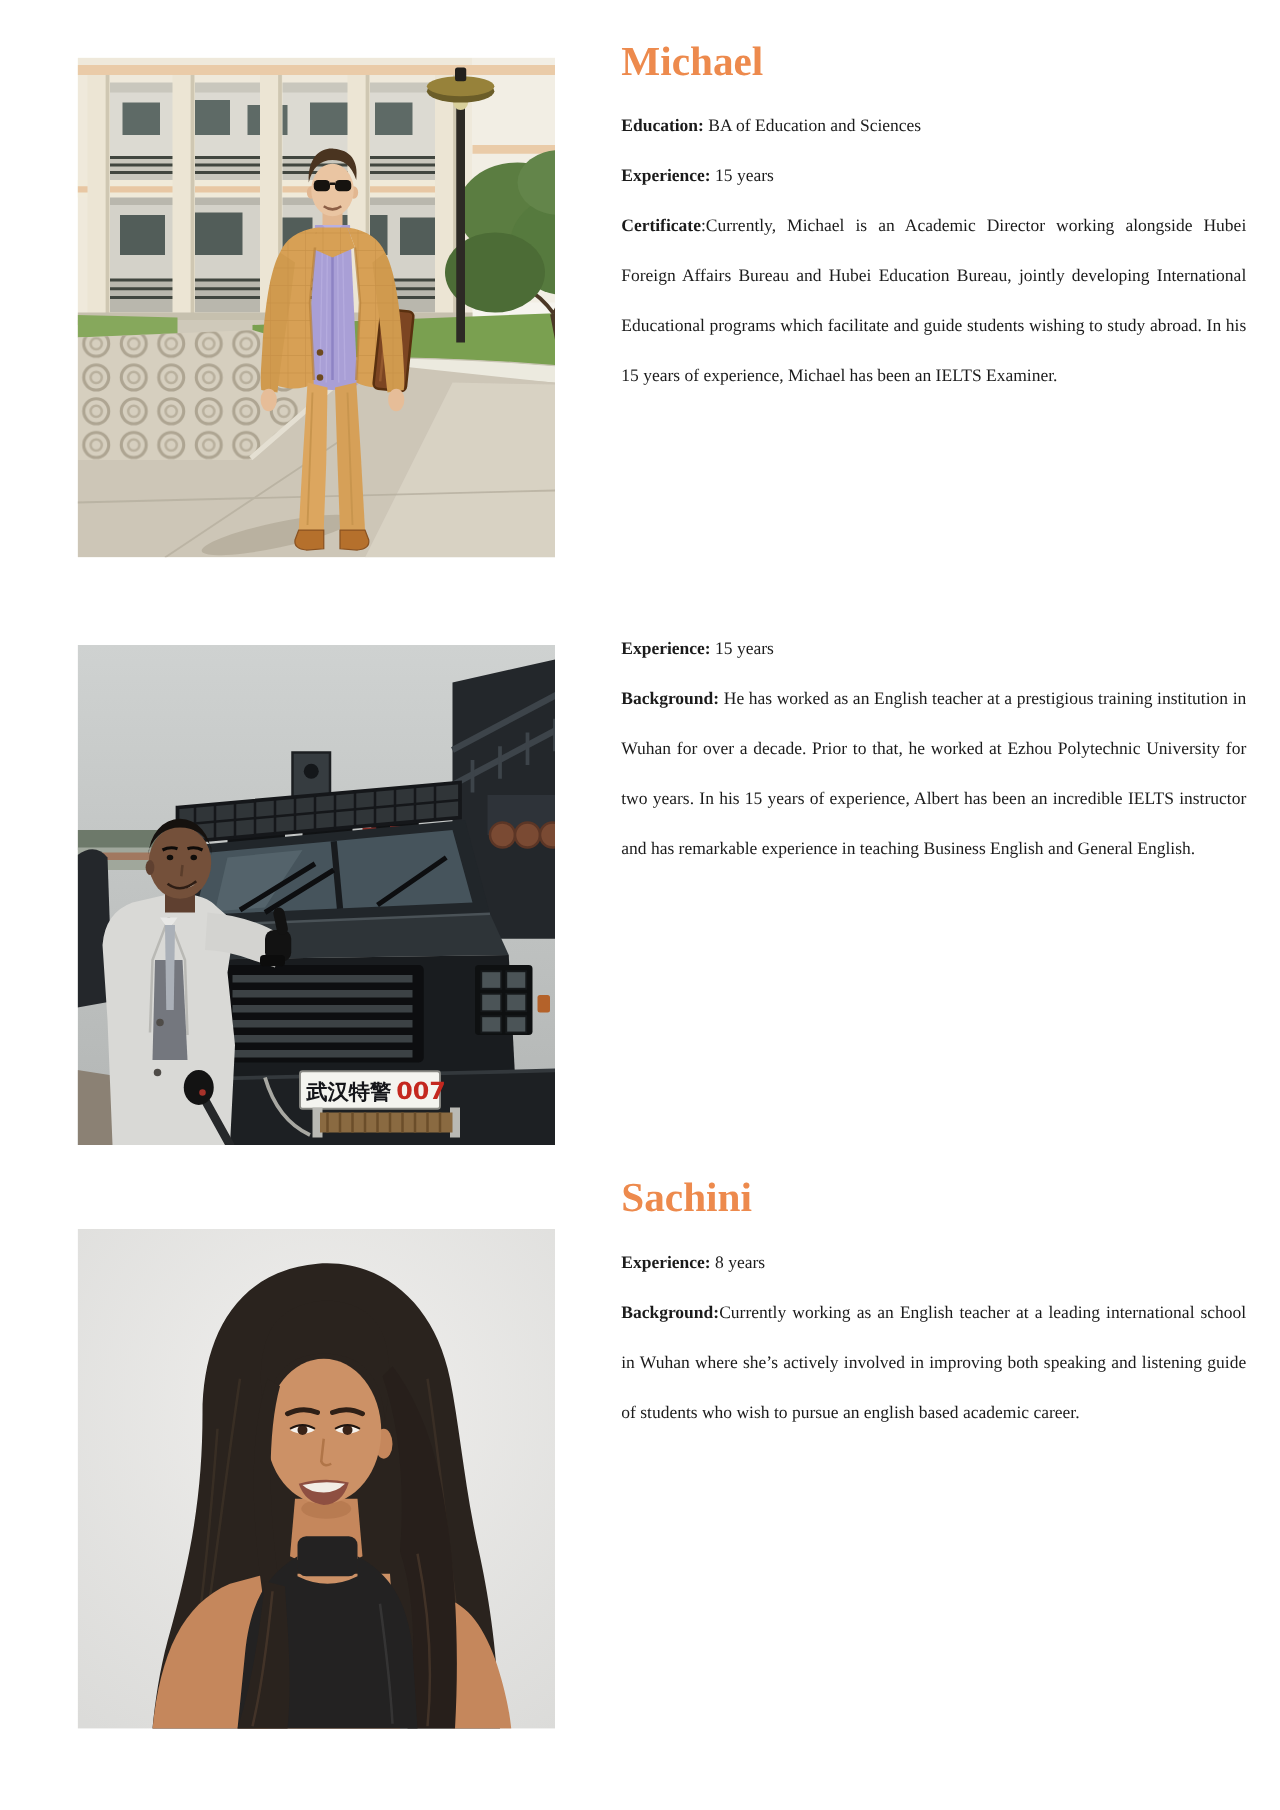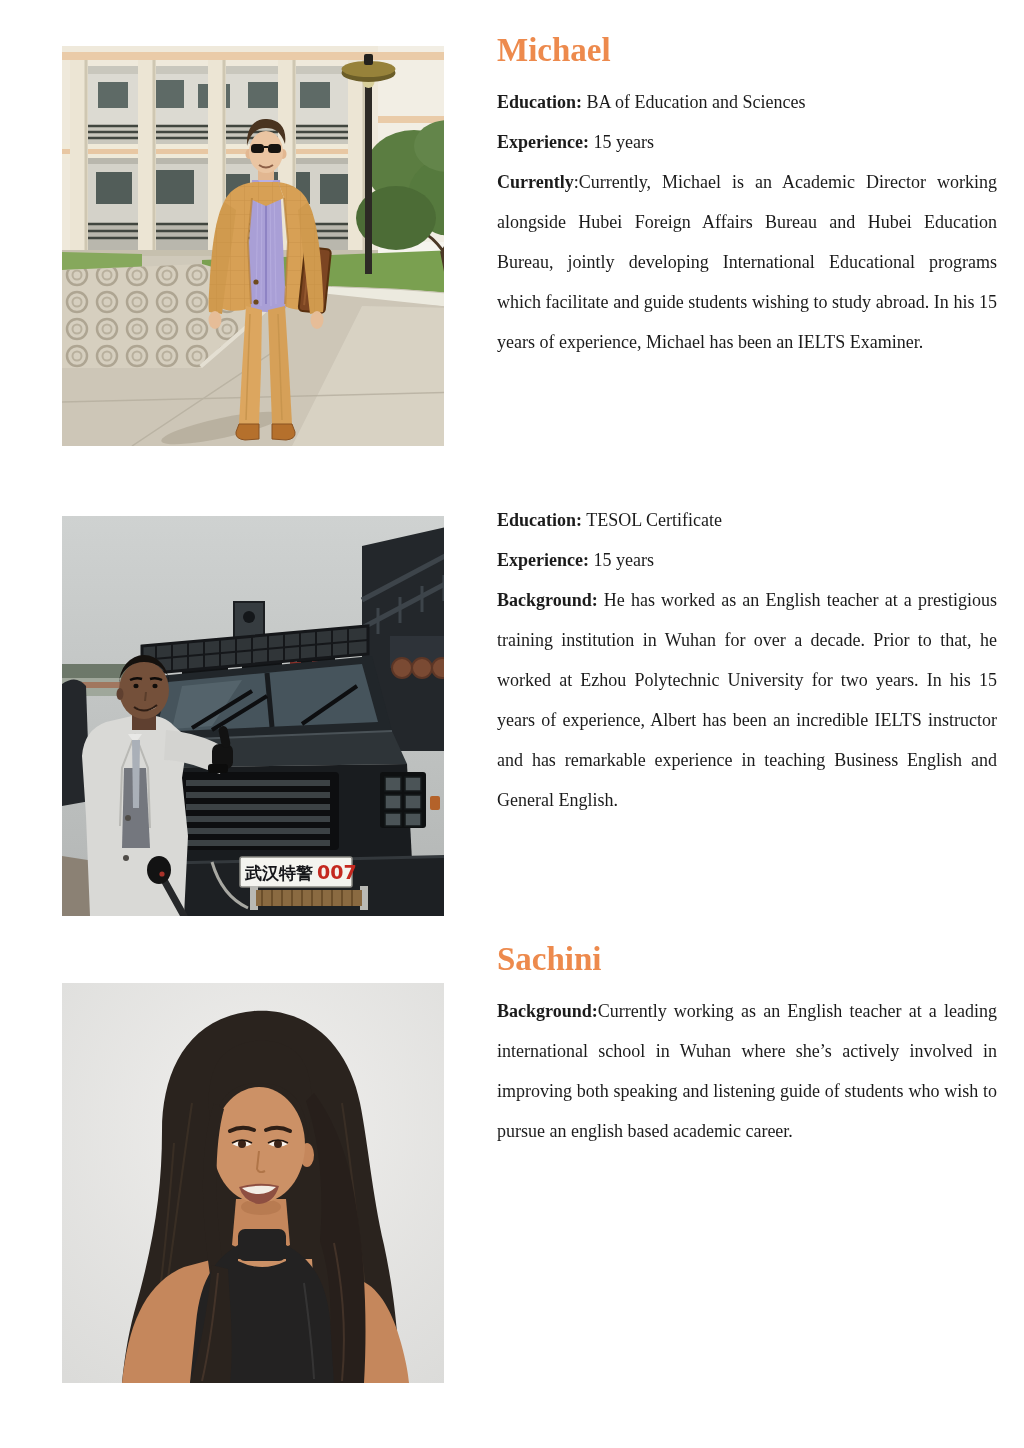--- a/index.html
+++ b/index.html
@@ -2,21 +2,21 @@
 <html><head>
 <meta charset="utf-8">
 <style>
   html,body{margin:0;padding:0;background:#ffffff;}
   .page{position:relative;width:1024px;height:1448px;background:#ffffff;overflow:hidden;
         font-family:"Liberation Serif", serif;}
   .photo{position:absolute;left:62px;width:382px;height:400px;margin:0;overflow:hidden;}
   .photo svg{display:block;}
   .textcol{position:absolute;left:497px;width:500px;}
   h2.name{margin:0 0 12px 0;font-size:33px;line-height:40px;font-weight:bold;color:#ED8A4D;}
-  p.line{margin:0;font-size:18px;line-height:40px;color:#1b1b1b;text-align:justify;}
+  p.line{margin:0;font-size:14px;line-height:40px;color:#1b1b1b;text-align:justify;}
   p.line b{font-weight:bold;}
 </style>
 </head>
 <body>
 
 <div class="page">
 
   <figure class="photo" style="top:46px" role="img" aria-label="Michael in a tan checked suit and lavender shirt holding a brown portfolio, standing on a tiled plaza in front of a cream campus building with columns, a black lamppost and a tree">
     <svg width="398" height="400" viewBox="0 0 398 400">
       <defs>
@@ -153,21 +153,21 @@
         <path d="M188 268 L184 374 M216 268 L220 374" stroke="#c8954e" stroke-width="1.5" fill="none"></path>
         <path d="M177 378 L174 386 Q173 393 183 394 L197 393 L197 378 Z" fill="#b5702c" stroke="#8a5221" stroke-width="1"></path>
         <path d="M210 378 L210 393 L224 394 Q234 393 233 386 L230 378 Z" fill="#b5702c" stroke="#8a5221" stroke-width="1"></path>
       </g>
     </svg>
   </figure>
   <div class="textcol" style="top:30px">
     <h2 class="name">Michael</h2>
     <p class="line"><b>Education:</b><span> BA of Education and Sciences</span></p>
     <p class="line"><b>Experience:</b><span> 15 years</span></p>
-    <p class="line"><b>Currently</b><span>:Currently, Michael is an Academic Director working alongside Hubei Foreign Affairs Bureau and Hubei Education Bureau, jointly developing International Educational programs which facilitate and guide students wishing to study abroad. In his 15 years of experience, Michael has been an IELTS Examiner.</span></p>
+    <p class="line"><b>Certificate</b><span>:Currently, Michael is an Academic Director working alongside Hubei Foreign Affairs Bureau and Hubei Education Bureau, jointly developing International Educational programs which facilitate and guide students wishing to study abroad. In his 15 years of experience, Michael has been an IELTS Examiner.</span></p>
   </div>
 
   <figure class="photo" style="top:516px" role="img" aria-label="Albert in a light gray overcoat, gray vest and tie, smiling and giving a thumbs up beside a black armored police vehicle under an overcast sky">
     <svg width="398" height="400" viewBox="0 0 398 400">
       <defs>
         <linearGradient id="sky2" x1="0" y1="0" x2="0" y2="1">
           <stop offset="0" stop-color="#cfd2d1"></stop>
             <stop offset="1" stop-color="#b2b5b4"></stop>
         </linearGradient>
       </defs>
@@ -300,21 +300,20 @@
         </g>
         <g>
           <line x1="102" y1="364" x2="122" y2="400" stroke="#26282a" stroke-width="7" stroke-linecap="round"></line>
           <ellipse cx="97" cy="354" rx="12" ry="14" fill="#131313"></ellipse>
           <circle cx="100" cy="358" r="2.6" fill="#a8322a"></circle>
         </g>
       </g>
     </svg>
   </figure>
   <div class="textcol" style="top:500px">
-    <p class="line"><b>Education:</b><span> TESOL Certificate</span></p>
     <p class="line"><b>Experience:</b><span> 15 years</span></p>
     <p class="line"><b>Background:</b><span> He has worked as an English teacher at a prestigious training institution in Wuhan for over a decade. Prior to that, he worked at Ezhou Polytechnic University for two years. In his 15 years of experience, Albert has been an incredible IELTS instructor and has remarkable experience in teaching Business English and General English.</span></p>
   </div>
 
   <figure class="photo" style="top:983px" role="img" aria-label="Portrait of Sachini with long dark hair, smiling, wearing a black halter-neck top against a light gray background">
     <svg width="398" height="400" viewBox="0 0 398 400">
       <defs>
         <radialGradient id="bg3" cx="0.5" cy="0.35" r="0.8">
           <stop offset="0" stop-color="#f0efed"></stop>
             <stop offset="1" stop-color="#dbdbd9"></stop>
@@ -357,16 +356,17 @@
         <path d="M150 282 C146 320 140 362 128 400 L168 400 C172 360 168 320 166 286 Z" fill="#2a231e"></path>
         <g stroke="#4e3b2d" stroke-width="2" opacity="0.7" fill="none">
           <path d="M156 290 C152 330 148 364 140 398"></path>
           <path d="M272 260 C282 310 284 356 280 398"></path>
         </g>
       </g>
     </svg>
   </figure>
   <div class="textcol" style="top:939px">
     <h2 class="name">Sachini</h2>
+    <p class="line"><b>Experience:</b><span> 8 years</span></p>
     <p class="line"><b>Background:</b><span>Currently working as an English teacher at a leading international school in Wuhan where she’s actively involved in improving both speaking and listening guide of students who wish to pursue an english based academic career.</span></p>
   </div>
 
 </div>
 
 </body></html>

